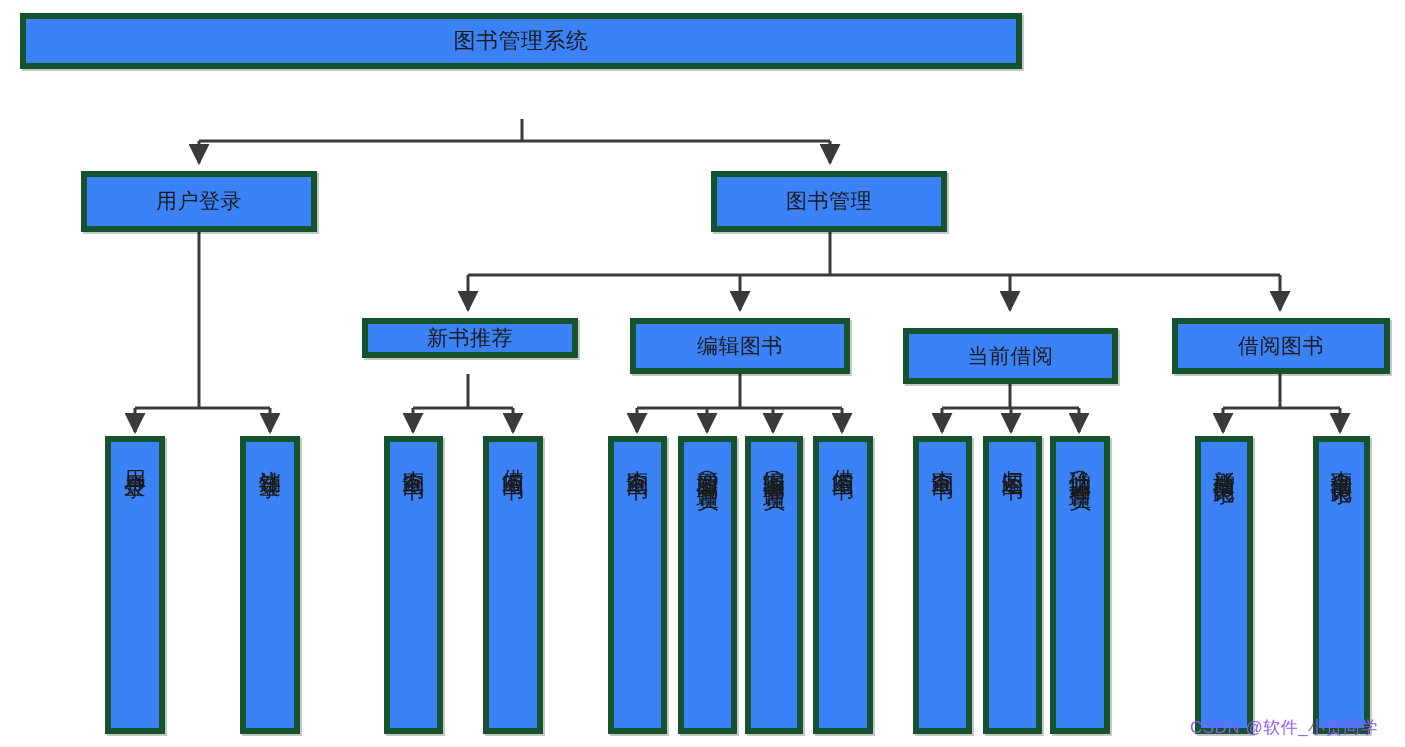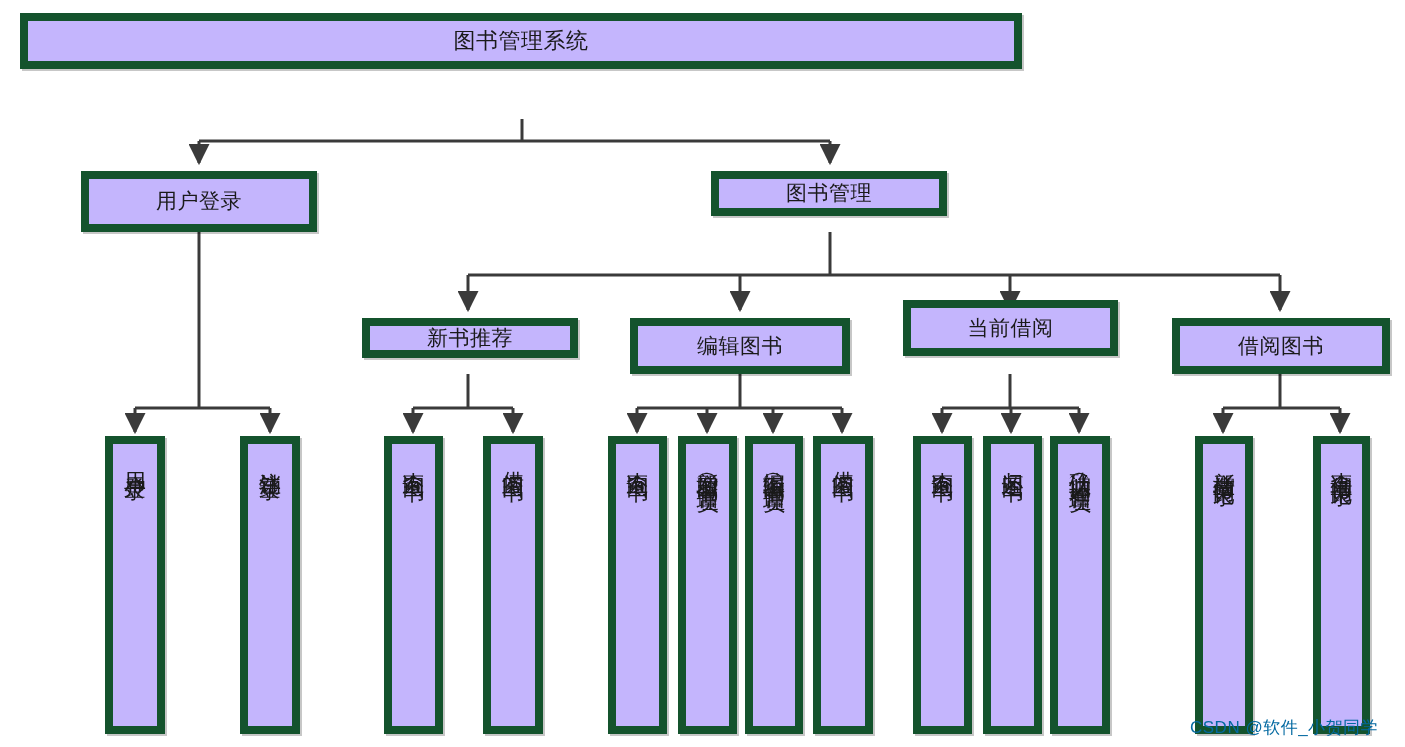--- a/index.html
+++ b/index.html
@@ -20,22 +20,22 @@
   #edges {
     position: absolute;
     left: 0;
     top: 0;
     width: 1405px;
     height: 747px;
   }
   .node {
     position: absolute;
     box-sizing: border-box;
-    background: #c4b5fd;
-    border: 8px solid #14532d;
+    background: #3b82f6;
+    border: 6px solid #14532d;
     display: flex;
     align-items: center;
     justify-content: center;
     color: #1a1a1a;
     box-shadow: 2px 2px 0 rgba(0,0,0,0.22);
     z-index: 2;
   }
   .node-label {
     display: block;
     text-align: center;
@@ -61,21 +61,21 @@
     font-size: 22px;
     letter-spacing: 3px;
     line-height: 1;
     white-space: nowrap;
   }
   #watermark {
     position: absolute;
     left: 1190px;
     top: 716px;
     font-size: 17px;
-    color: #0369a1;
+    color: #8b5cf6;
     letter-spacing: 0.5px;
     white-space: nowrap;
     z-index: 3;
     user-select: none;
   }
 </style>
 </head>
 <body>
 
 <div id="canvas">
@@ -130,31 +130,31 @@
     </g>
   </svg>
 
   <div class="node h-node" id="node-root" style="left:20px; top:13px; width:1002px; height:56px;">
     <span class="node-label">图书管理系统</span>
   </div>
 
   <div class="node h-node" style="left:81px; top:171px; width:236px; height:61px;">
     <span class="node-label">用户登录</span>
   </div>
-  <div class="node h-node" style="left:711px; top:171px; width:236px; height:45px;">
+  <div class="node h-node" style="left:711px; top:171px; width:236px; height:61px;">
     <span class="node-label">图书管理</span>
   </div>
 
   <div class="node h-node" style="left:362px; top:318px; width:216px; height:40px;">
     <span class="node-label">新书推荐</span>
   </div>
   <div class="node h-node" style="left:630px; top:318px; width:220px; height:56px;">
     <span class="node-label">编辑图书</span>
   </div>
-  <div class="node h-node" style="left:903px; top:300px; width:215px; height:56px;">
+  <div class="node h-node" style="left:903px; top:328px; width:215px; height:56px;">
     <span class="node-label">当前借阅</span>
   </div>
   <div class="node h-node" style="left:1172px; top:318px; width:218px; height:56px;">
     <span class="node-label">借阅图书</span>
   </div>
 
   <div class="node v-node" style="left:105px; top:436px; width:60px; height:298px;">
     <span class="node-label">用户登录</span>
   </div>
   <div class="node v-node" style="left:240px; top:436px; width:60px; height:298px;">

